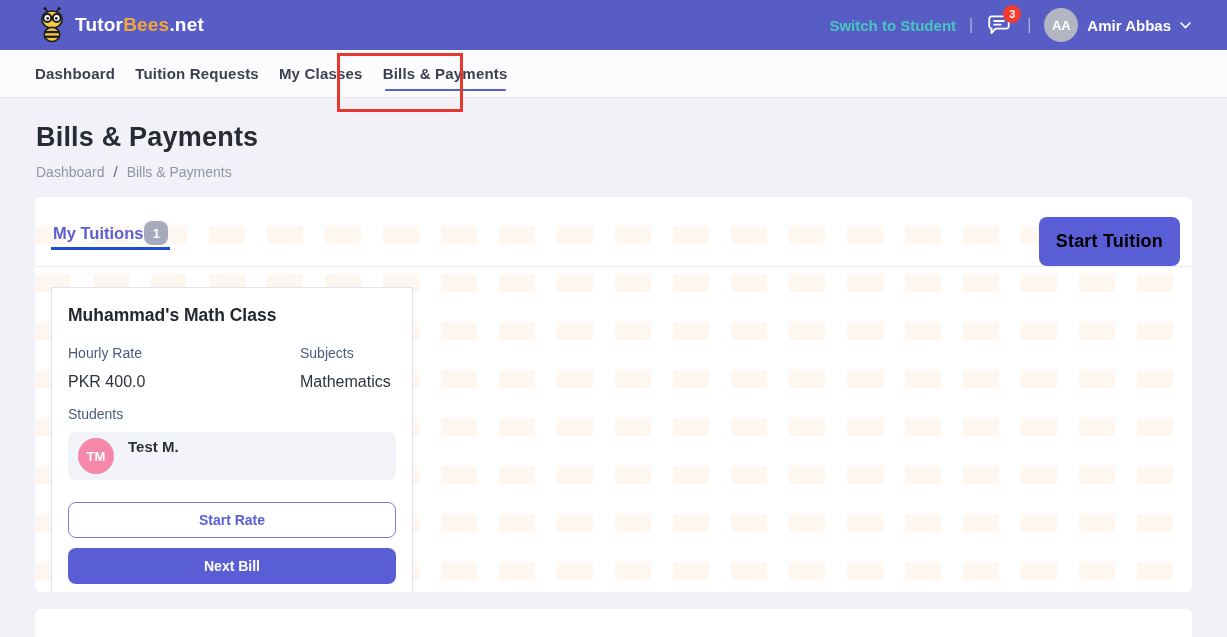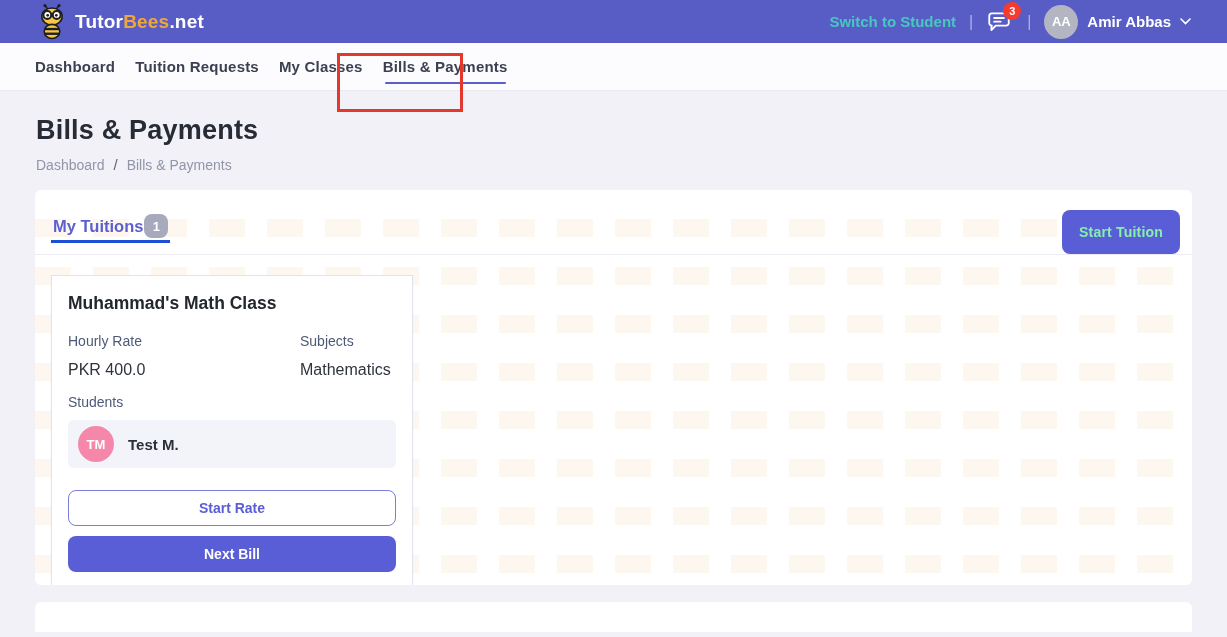--- a/index.html
+++ b/index.html
@@ -5,21 +5,21 @@
   * { margin:0; padding:0; box-sizing:border-box; }
   html,body { width:1227px; height:637px; overflow:hidden; }
   body {
     font-family:"Liberation Sans","DejaVu Sans",sans-serif;
     background:#f1f1f7;
     position:relative;
   }
 
   
   .navbar {
-    height:43px; background:#585dc6;
+    height:50px; background:#585dc6;
     display:flex; 
     padding:16px 36px;
   }
   .logo { display:flex; align-items:center; gap:7px; cursor:pointer; }
   .logo-text { font-size:19px; font-weight:700; color:#ffffff; letter-spacing:.2px; }
   .logo-text .bees { color:#f0a63a; }
   .nav-menu { display:flex; align-items:center; gap:30px; margin-left:32px; }
   .nav-item { color:#ffffff; font-size:15px; font-weight:600; letter-spacing:.2px;
     display:flex; align-items:center; gap:7px; cursor:pointer; }
   .nav-right { margin-left:auto; display:flex; align-items:center; gap:13px; }
@@ -91,41 +91,41 @@
     display:inline-flex; align-items:center; gap:1px;
     padding:4px 2px 2px 2px; border-bottom:3px solid #1d4ed8; cursor:pointer;
   }
   .section-tab-label { color:#5c5fd0; font-size:16.5px; font-weight:700; }
   .count-badge {
     background:#a7a9bc; color:#fff; font-size:13px; font-weight:600;
     min-width:24px; height:24px; border-radius:8px; padding:0 4px;
     display:flex; align-items:center; justify-content:center;
   }
   .btn-primary {
-    background:#5a5ed6; color:#86efac; border:none; border-radius:8px;
-    font-family:inherit; font-size:14px; font-weight:600; letter-spacing:.2px;
+    background:#5a5ed6; color:#000000; border:none; border-radius:8px;
+    font-family:inherit; font-size:18px; font-weight:600; letter-spacing:.2px;
     padding:14px 17px; cursor:pointer;
   }
 
   
   .tuition-card {
     position:relative; z-index:1;
     margin:20px 0 0 16px; width:362px;
     background:#ffffff; border:1px solid #e3e3f0; border-radius:0;
     box-shadow:0 1px 2px rgba(40,40,90,.04);
     padding:17px 16px 16px 16px;
   }
   .tuition-title { font-size:17.5px; font-weight:700; color:#23272e; }
   .info-grid { display:grid; grid-template-columns:232px 1fr; margin-top:19px; row-gap:12px; }
   .info-label { font-size:14px; color:#4d5a77; font-weight:500; }
   .info-value { font-size:16px; color:#2e333c; font-weight:500; }
   .students-label { margin-top:15px; font-size:14px; color:#4d5a77; font-weight:500; }
   .student-row {
     margin-top:10px; background:#f3f4f9; border-radius:6px;
-    display:flex; align-items:center; gap:14px; padding:6px 10px; height:48px;
+    display:flex; align-items:flex-start; gap:14px; padding:6px 10px; height:48px;
   }
   .student-avatar {
     width:36px; height:36px; border-radius:50%;
     background:#f487aa; color:#ffffff; font-size:13px; font-weight:600;
     display:flex; align-items:center; justify-content:center;
   }
   .student-name { font-size:15px; font-weight:600; color:#2b3038; }
   .btn-outline {
     margin-top:22px; width:100%; height:36px;
     background:#ffffff; border:1px solid #7b7edb; border-radius:8px;

